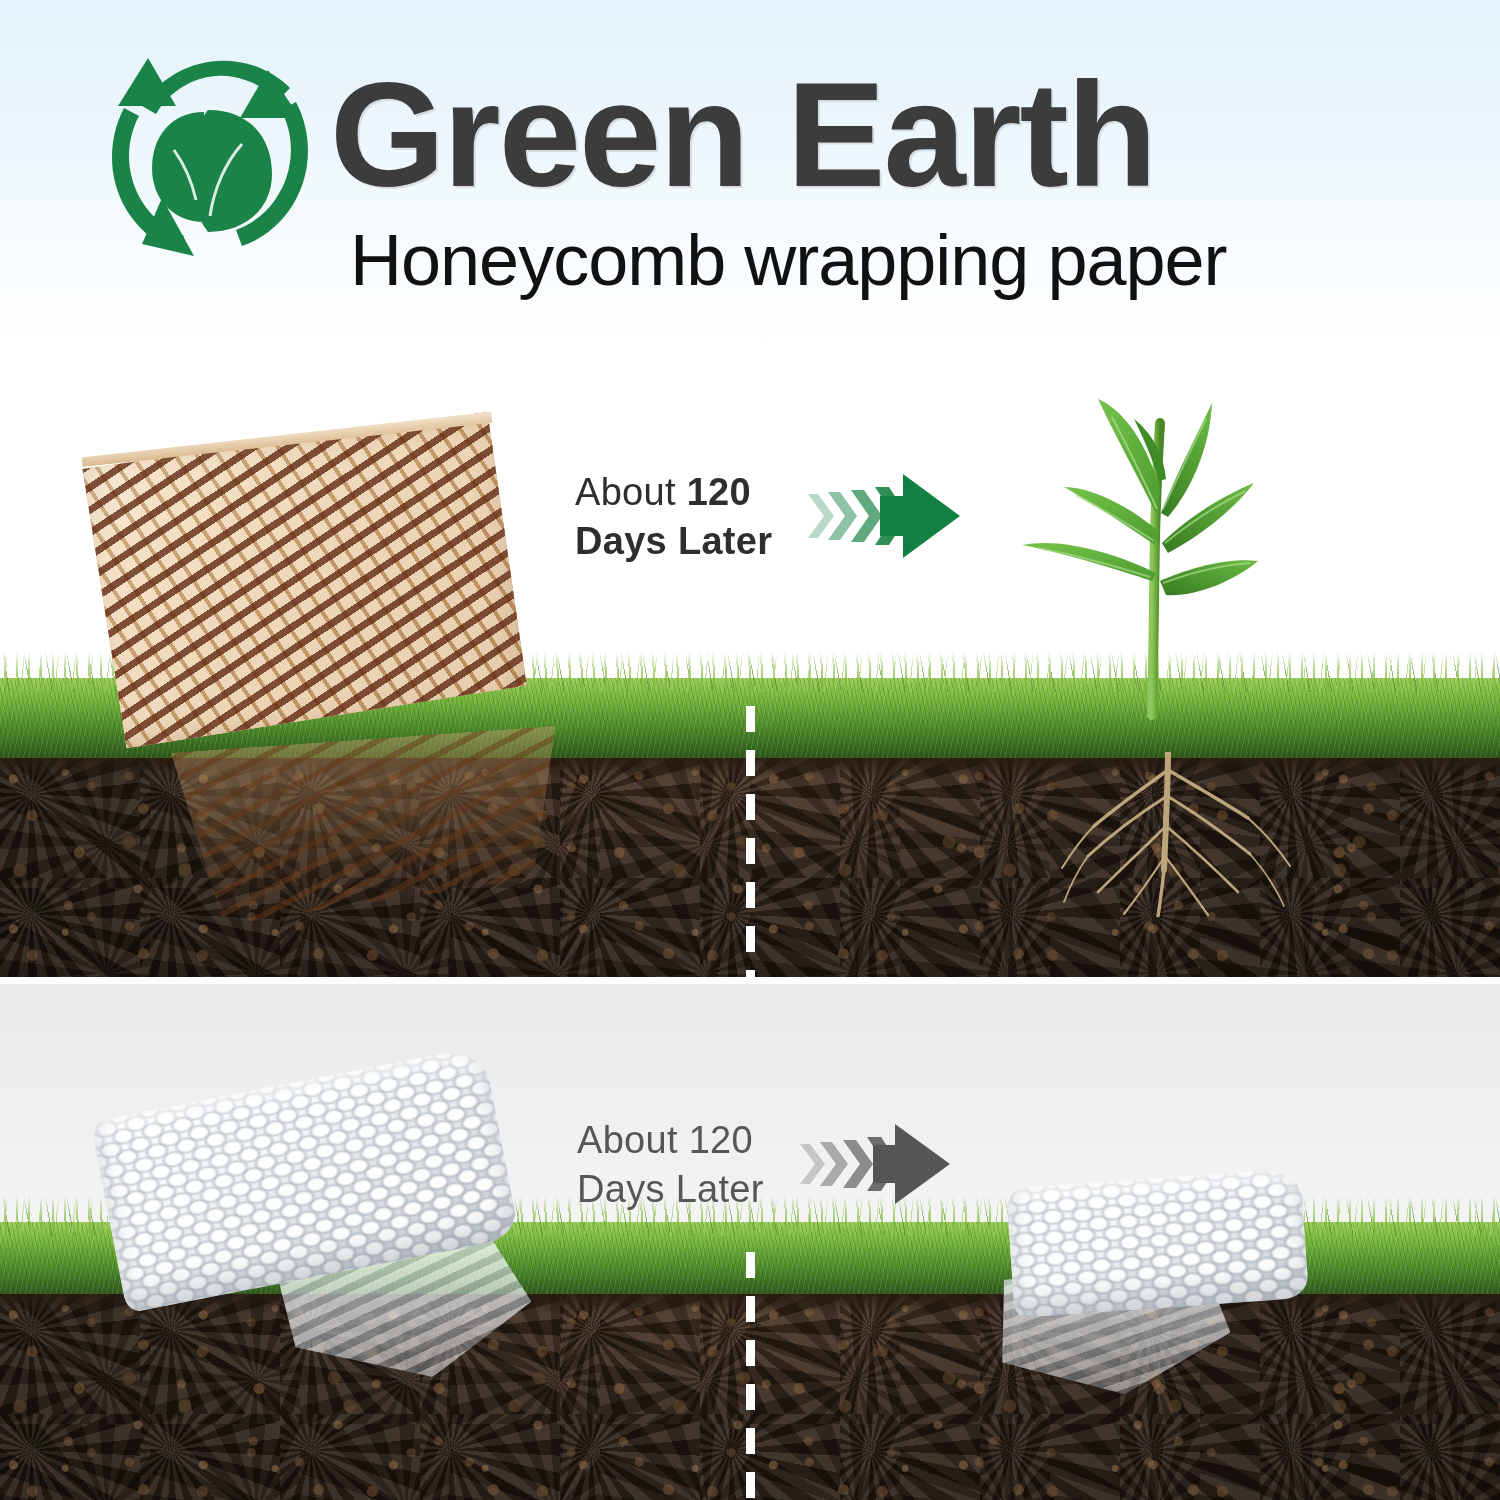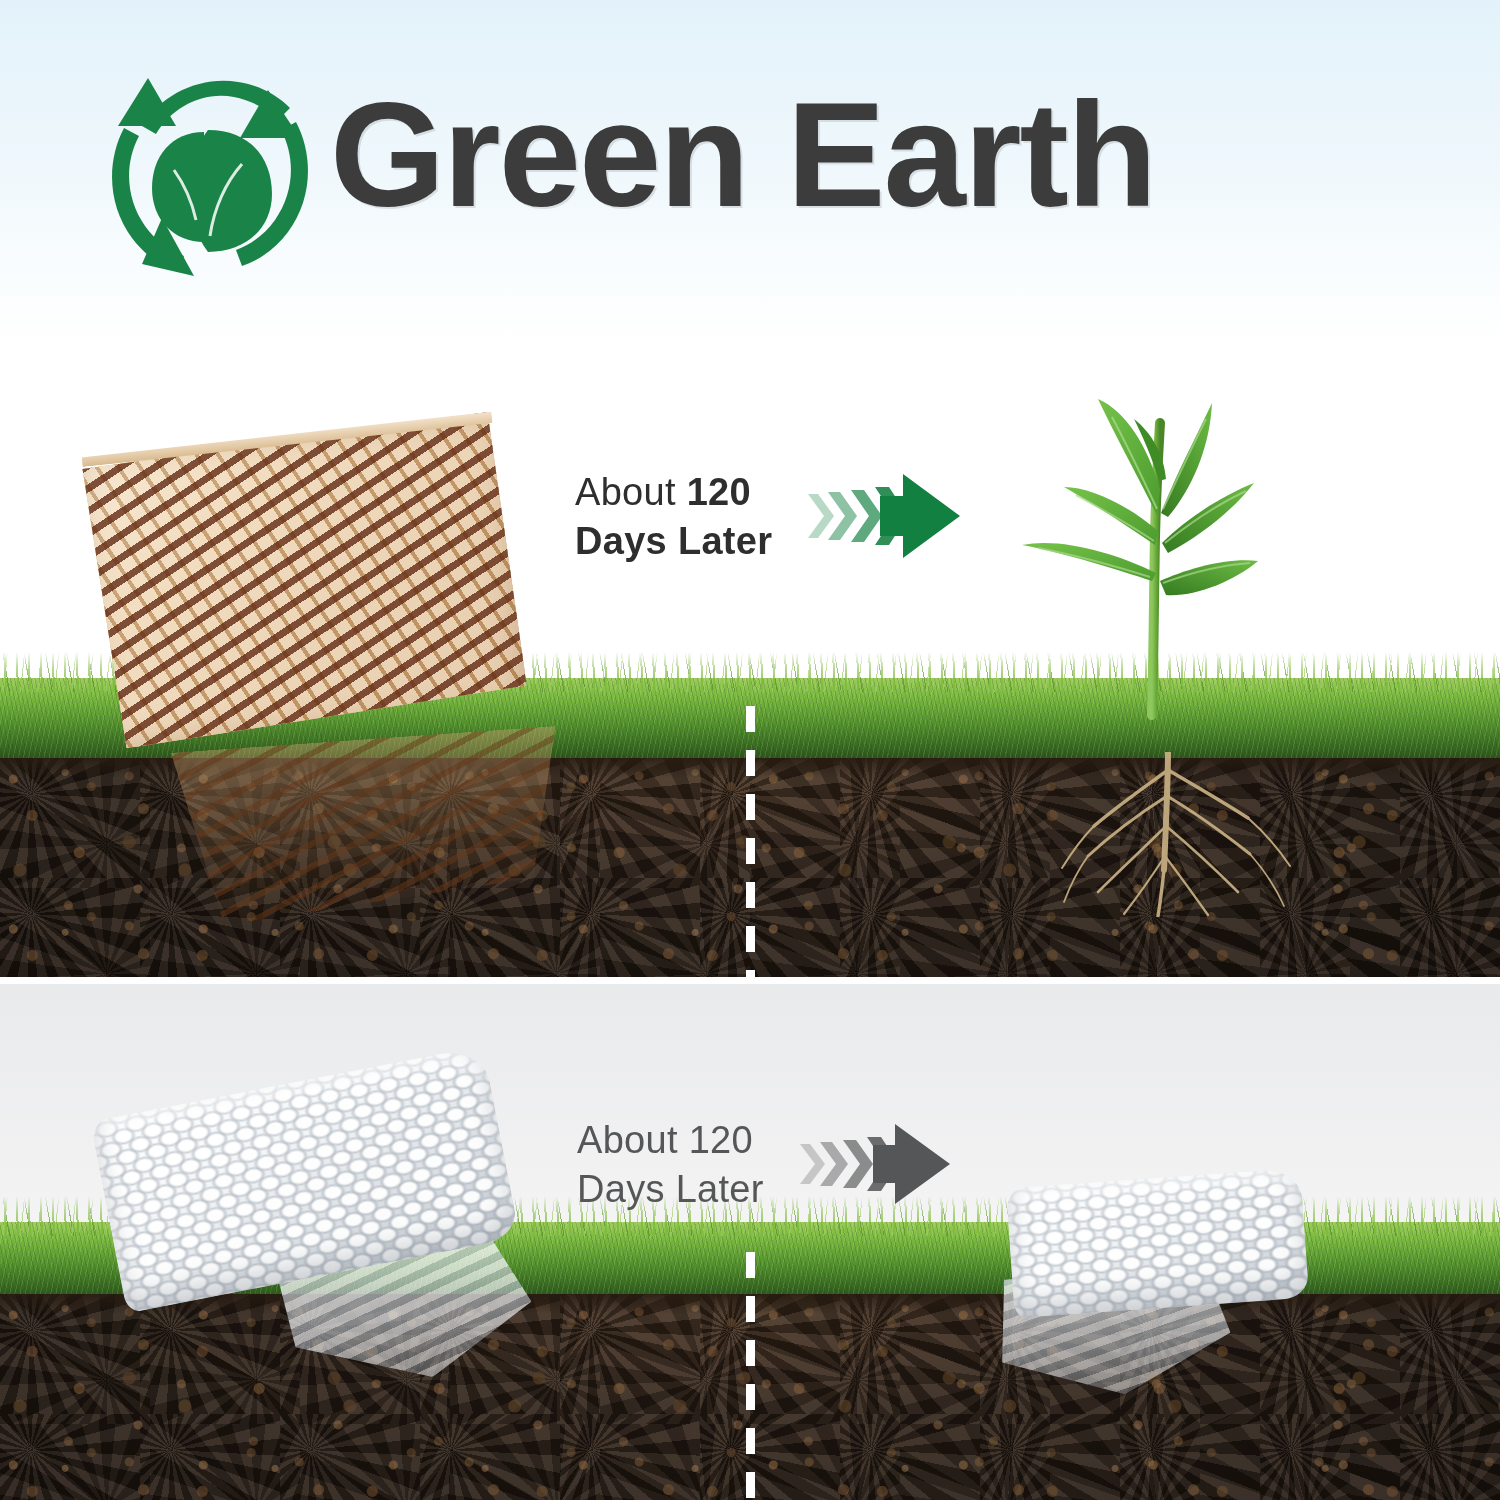--- a/index.html
+++ b/index.html
@@ -10,21 +10,21 @@
   }
   .page{position:relative;width:1500px;height:1500px;overflow:hidden;background:#fff;}
 
   
   .header{
     position:absolute;left:0;top:0;width:1500px;height:345px;
     background:linear-gradient(to bottom,#e3f2fa 0%,#eef7fc 45%,#f8fcfe 75%,#ffffff 100%);
     z-index:2;
   }
   .brand-row{
-    position:absolute;left:100px;top:50px;width:1320px;height:245px;
+    position:absolute;left:100px;top:30px;width:1320px;height:245px;
   }
   .logo-mark{
     position:absolute;left:0;top:20px;width:215px;height:215px;
   }
   .logo-mark svg{display:block;width:215px;height:215px;}
   .brand-title{
     position:absolute;left:230px;top:30px;
     font-size:148px;line-height:150px;
     font-weight:bold;color:#3c3c3c;
     letter-spacing:-2px;
@@ -367,16 +367,17 @@
             <path d="M108 60 C150 60 172 88 172 124 C172 158 146 182 108 182 C92 160 84 132 90 106
                      C94 86 100 70 108 60 Z"></path>
           </g>
           <g stroke="#ffffff" stroke-width="3" fill="none" opacity=".85">
             <path d="M74 100 C84 114 92 132 96 150"></path>
             <path d="M142 94 C126 112 114 138 110 166"></path>
           </g>
         </svg>
       </div>
       <div class="brand-title">Green Earth</div>
+      <div class="brand-sub">Honeycomb wrapping paper</div>
     </div>
   </div>
 
 </div>
 
 </body></html>

